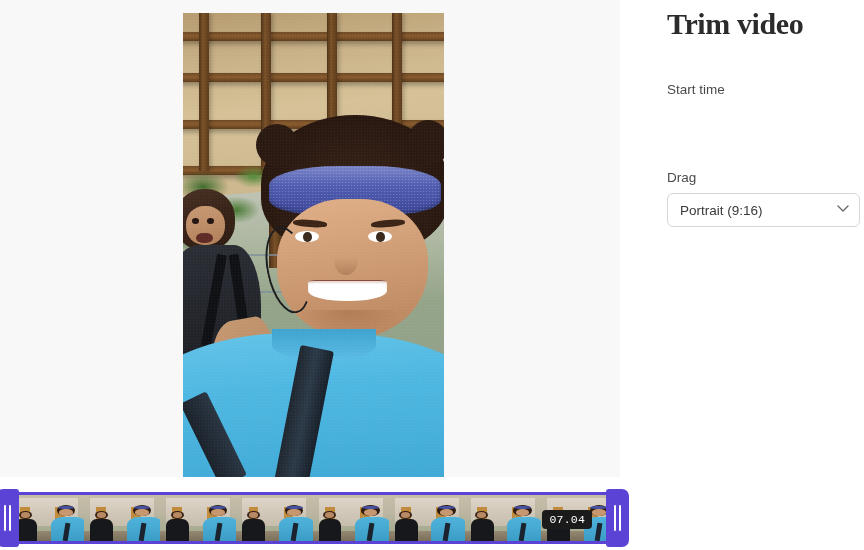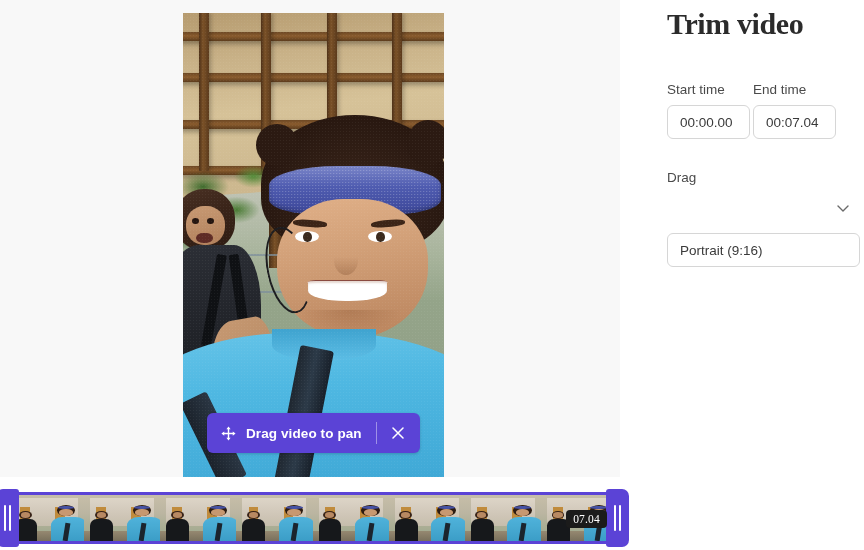--- a/index.html
+++ b/index.html
@@ -486,30 +486,30 @@
   }
   .tl-handle .bar {
     width: 2px;
     height: 26px;
     background: #ffffff;
     border-radius: 1px;
   }
 
   .tl-time-badge {
     position: absolute;
-    right: 10px;
+    right: 25px;
     top: 15px;
     background: #1b1b1b;
     color: #ffffff;
     font-size: 11.5px;
     padding: 3px 7px 3px 7px;
     border-radius: 4px;
     letter-spacing: .2px;
     z-index: 5;
-    font-family: Liberation Serif, serif;
+    font-family: Liberation Mono, monospace;
   }
 
   
   .sidebar {
     position: absolute;
     left: 620px;
     top: 0;
     width: 244px;
     height: 550px;
     background: #ffffff;
@@ -572,21 +572,20 @@
     border-radius: 6px;
     background: #ffffff;
     font-size: 13.5px;
     color: #3a3a3a;
     padding: 0 30px 0 12px;
     font-family: "Liberation Sans", sans-serif;
     appearance: none;
     -webkit-appearance: none;
     outline: none;
     cursor: pointer;
-    margin-top: 40px;
   }
   .chevron {
     position: absolute;
     right: 11px;
     top: 12px;
     pointer-events: none;
   }
 </style>
 </head>
 <body>
@@ -640,32 +639,20 @@
         <div class="earbud-cord"></div>
         <div class="shirt"></div>
         <div class="shirt-collar"></div>
         <div class="bag-strap"></div>
         <div class="bag-strap2"></div>
 
         <div class="vid-grain"></div>
       </div>
     </div>
 
-    <div class="pan-overlay">
-      <svg class="pan-move-icon" viewBox="0 0 24 24" aria-hidden="true">
-        <path d="M12 2 L15 6 H13 V11 H18 V9 L22 12 L18 15 V13 H13 V18 H15 L12 22 L9 18 H11 V13 H6 V15 L2 12 L6 9 V11 H11 V6 H9 Z" fill="#ffffff"></path>
-      </svg>
-      <span class="pan-label">Drag video to pan</span>
-      <div class="pan-divider"></div>
-      <div class="pan-close">
-        <svg width="12" height="12" viewBox="0 0 12 12" aria-hidden="true">
-          <path d="M1 1 L11 11 M11 1 L1 11" stroke="#ffffff" stroke-width="1.5" stroke-linecap="round"></path>
-        </svg>
-      </div>
-    </div>
   </div>
 
   <div class="timeline-wrap">
     <div class="timeline-track">
       <div class="tl-frame">
         <div class="t-sky"></div>
           <div class="t-bld"></div>
           <div class="t-door a"></div>
           <div class="t-door b"></div>
         <div class="t-ground"></div>
@@ -805,25 +792,20 @@
     </div>
   </div>
 
   <div class="sidebar">
 
     <div class="panel-title">Trim video</div>
 
     <div class="time-row">
       <div class="field-group">
         <label class="field-label">Start time</label>
-        <input class="time-input" type="text" value="00:00.00" style="">
-      </div>
-      <div class="field-group">
-        <label class="field-label">End time</label>
-        <input class="time-input" type="text" value="00:07.04" style="">
       </div>
     </div>
 
     <div class="size-group">
       <label class="field-label">Drag</label>
       <div class="select-wrap">
         <select class="size-select">
           <option>Portrait (9:16)</option>
         </select>
         <svg class="chevron" width="12" height="8" viewBox="0 0 12 8" aria-hidden="true">

